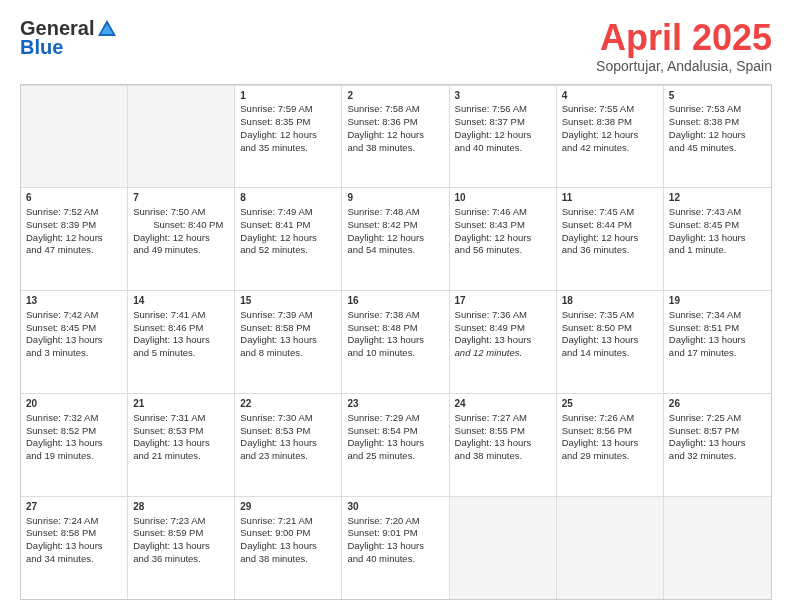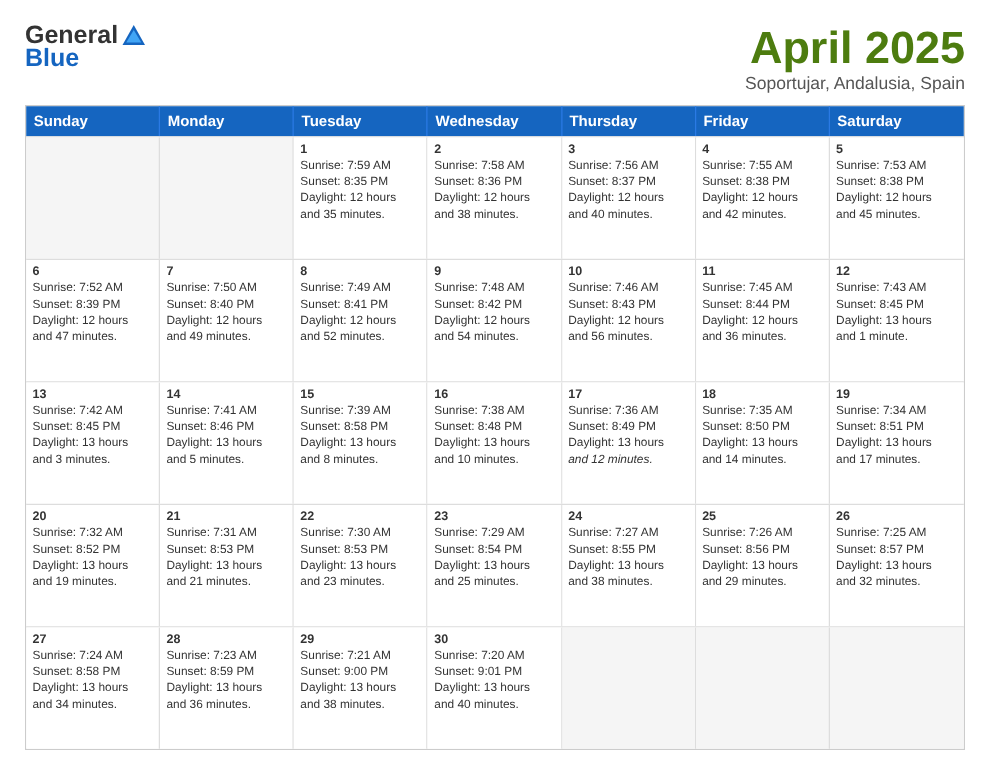--- a/index.html
+++ b/index.html
@@ -42,21 +42,21 @@
       width: 22px;
       height: 22px;
       margin-left: 2px;
     }
     .title-block {
       text-align: right;
     }
     .month-title {
       font-size: 36px;
       font-weight: bold;
-      color: #4d7c0f;
+      color: #ef4444;
       line-height: 1.1;
     }
     .location {
       font-size: 14px;
       color: #555;
     }
     .calendar {
       flex: 1;
       display: flex;
       flex-direction: column;
@@ -121,29 +121,20 @@
       </div>
       <span class="logo-blue" style="color:#1565c0;font-size:20px;font-weight:bold;margin-top:-4px;">Blue</span>
     </div>
     <div class="title-block">
       <div class="month-title">April 2025</div>
       <div class="location">Soportujar, Andalusia, Spain</div>
     </div>
   </div>
 
   <div class="calendar">
-    <div class="cal-header">
-      <div class="cal-header-cell">Sunday</div>
-      <div class="cal-header-cell">Monday</div>
-      <div class="cal-header-cell">Tuesday</div>
-      <div class="cal-header-cell">Wednesday</div>
-      <div class="cal-header-cell">Thursday</div>
-      <div class="cal-header-cell">Friday</div>
-      <div class="cal-header-cell">Saturday</div>
-    </div>
     <div class="cal-body" id="cal-body">
     <div class="cal-row">
           <div class="cal-cell empty shaded"></div>
           <div class="cal-cell empty shaded"></div>
           <div class="cal-cell">
             <span class="day-num">1</span>
             <span style="display: block;">Sunrise: 7:59 AM</span>
             <span style="display: block;">Sunset: 8:35 PM</span>
             <span style="display: block;">Daylight: 12 hours</span>
             <span style="display: block;">and 35 minutes.</span>
@@ -181,21 +172,21 @@
           <div class="cal-cell">
             <span class="day-num">6</span>
             <span style="display: block;">Sunrise: 7:52 AM</span>
             <span style="display: block;">Sunset: 8:39 PM</span>
             <span style="display: block;">Daylight: 12 hours</span>
             <span style="display: block;">and 47 minutes.</span>
           </div>
           <div class="cal-cell">
             <span class="day-num">7</span>
             <span style="display: block;">Sunrise: 7:50 AM</span>
-            <span style="display: block;">Sunset: 8:40 PM</span>
+            <span style="display: block; margin-left: 20px;">Sunset: 8:40 PM</span>
             <span style="display: block;">Daylight: 12 hours</span>
             <span style="display: block;">and 49 minutes.</span>
           </div>
           <div class="cal-cell">
             <span class="day-num">8</span>
             <span style="display: block;">Sunrise: 7:49 AM</span>
             <span style="display: block;">Sunset: 8:41 PM</span>
             <span style="display: block;">Daylight: 12 hours</span>
             <span style="display: block;">and 52 minutes.</span>
           </div>

